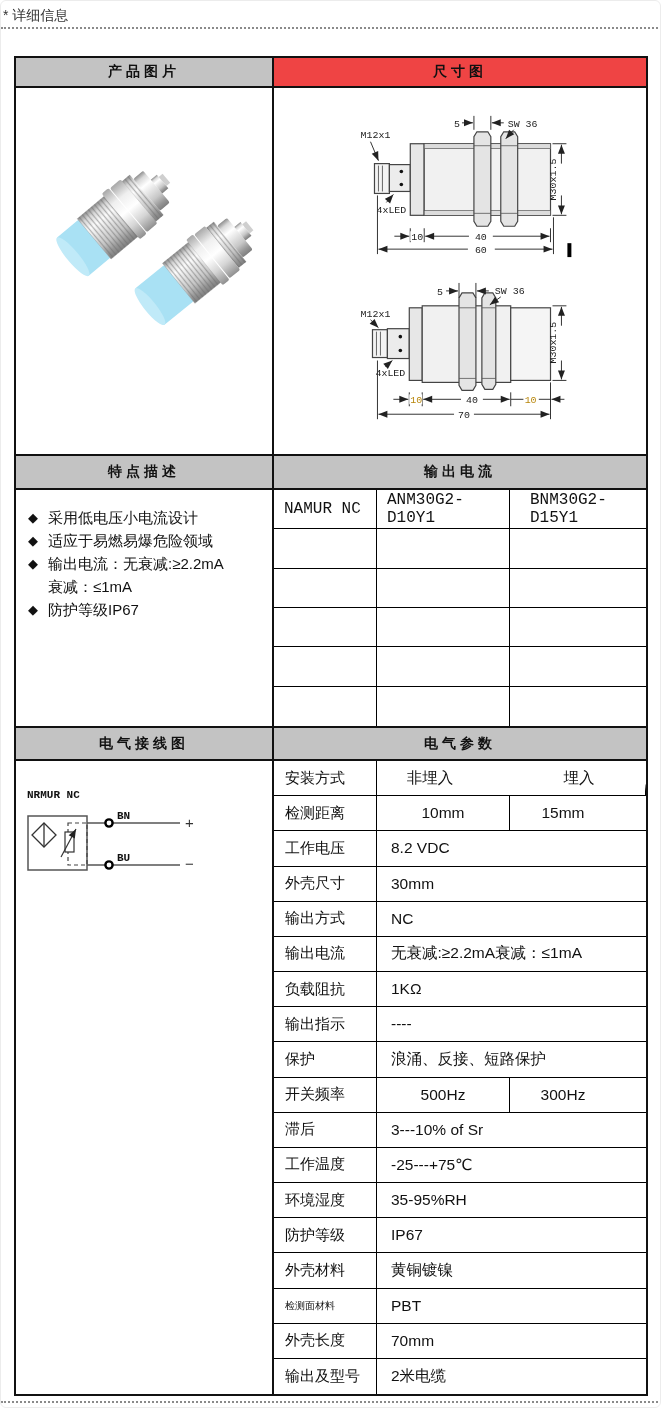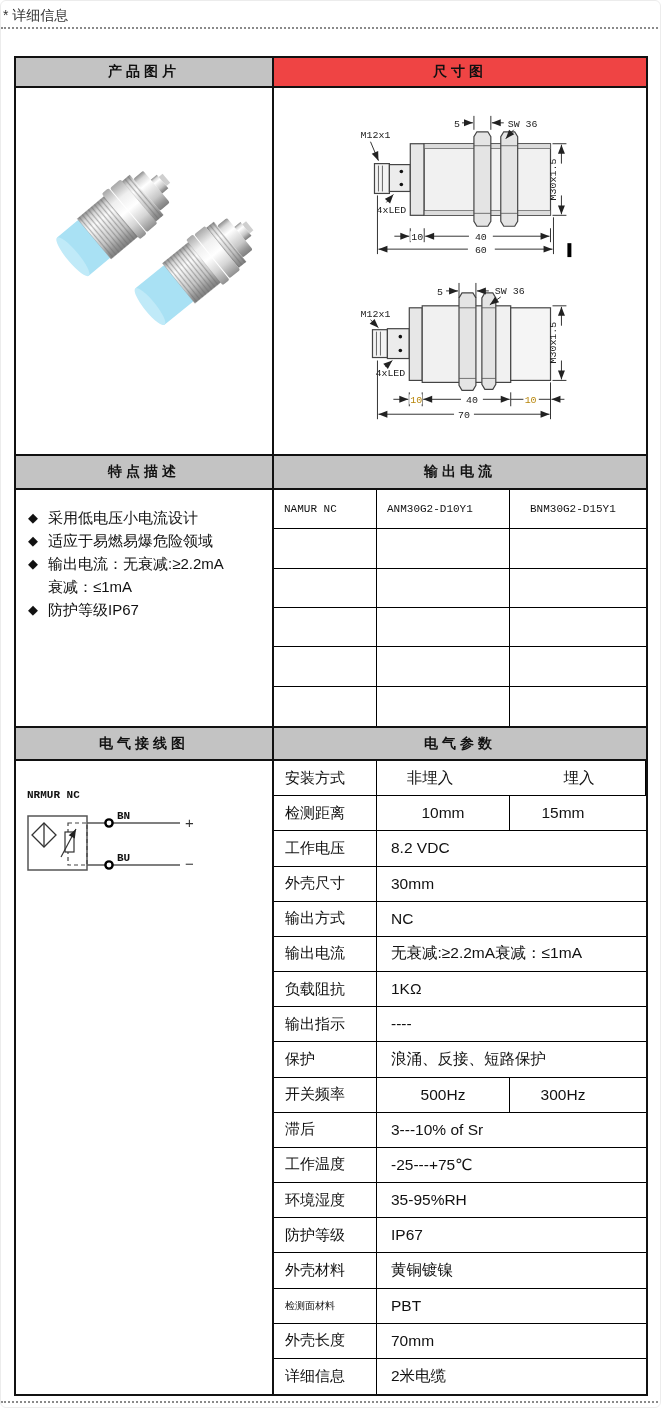--- a/index.html
+++ b/index.html
@@ -31,30 +31,30 @@
   
   .features-cell { padding:16px 6px 0 12px; }
   .feat-line { display:flex; font-size:15px; line-height:23px; }
   .feat-bullet { width:20px; flex:0 0 20px; font-size:13px; }
 
   
   .model-table { display:grid; grid-template-rows:repeat(6,1fr); height:100%; }
   .model-row { display:flex; border-bottom:1px solid #000; }
   .model-row:last-child { border-bottom:none; }
   .model-cell { display:flex; align-items:center; padding-left:10px;
-    font-family:"Liberation Mono","DejaVu Sans Mono",monospace; font-size:11px; }
+    font-family:"Liberation Mono","DejaVu Sans Mono",monospace; font-size:16px; }
   .model-cell:nth-child(1) { width:103px; flex:0 0 103px; border-right:1px solid #000; }
   .model-cell:nth-child(2) { width:133px; flex:0 0 133px; border-right:1px solid #000; }
   .model-cell:nth-child(3) { flex:1; padding-left:20px; }
 
   
   .wiring-cell { padding-top:17px; }
 
   
-  .params-table { display:grid; grid-template-rows:repeat(18,1fr); height:100%; }
+  .params-table { display:grid; grid-template-rows:repeat(18,1fr); height:100%;border-radius:30px; }
   .param-row { display:flex; border-bottom:1px solid #000; }
   .param-row:last-child { border-bottom:none; }
   .param-label { width:103px; flex:0 0 103px; border-right:1px solid #000;
     display:flex; align-items:center; padding-left:11px; font-size:15px; }
   .param-row:nth-child(16) .param-label { font-size:10px; }
   .param-value { display:flex; align-items:center; font-size:15.5px; }
   .param-value.split1 { width:133px; flex:0 0 133px; border-right:1px solid #000; justify-content:center; }
   .param-value.split2 { flex:1; justify-content:center; padding-right:30px; }
   .param-value.span { flex:1; padding-left:14px; }
 
@@ -432,21 +432,21 @@
         </div>
         <div class="param-row">
           <div class="param-label">检测面材料</div>
           <div class="param-value span">PBT</div>
         </div>
         <div class="param-row">
           <div class="param-label">外壳长度</div>
           <div class="param-value span">70mm</div>
         </div>
         <div class="param-row">
-          <div class="param-label">详细信息</div>
+          <div class="param-label">输出及型号</div>
           <div class="param-value span">2米电缆</div>
         </div>
       </div>
 
   </div>
 
   <div class="dotted bottom"></div>
 </div>
 
 </body></html>

